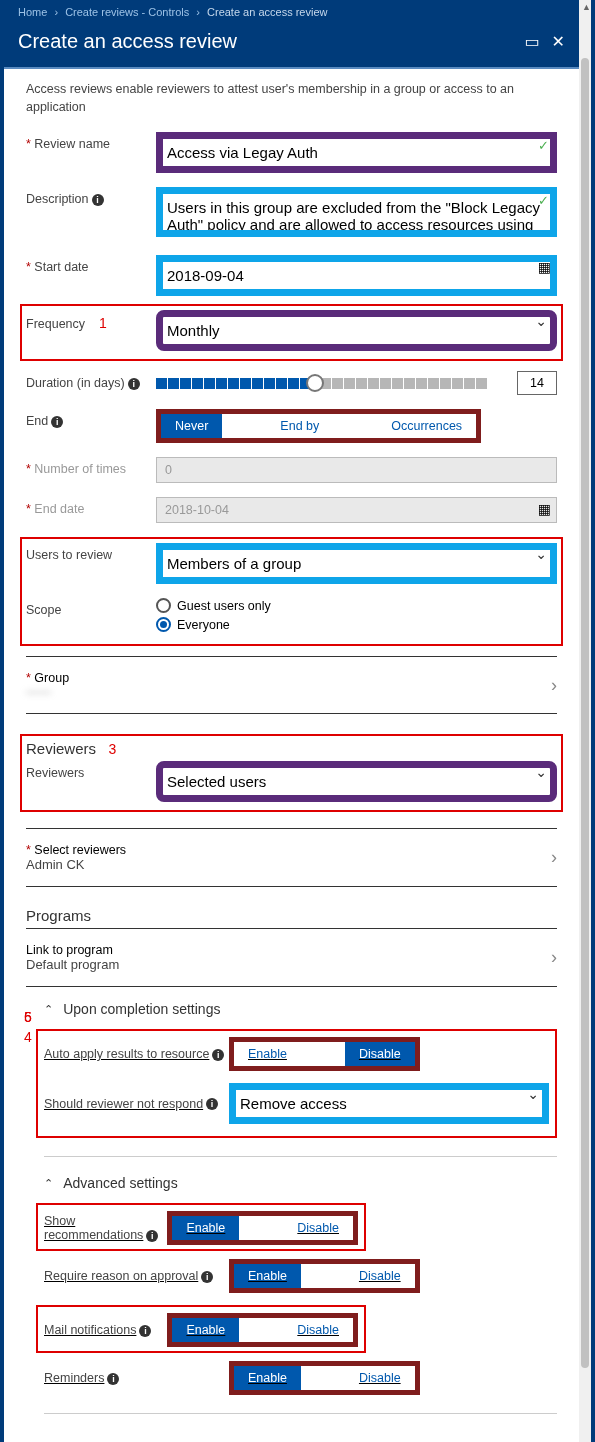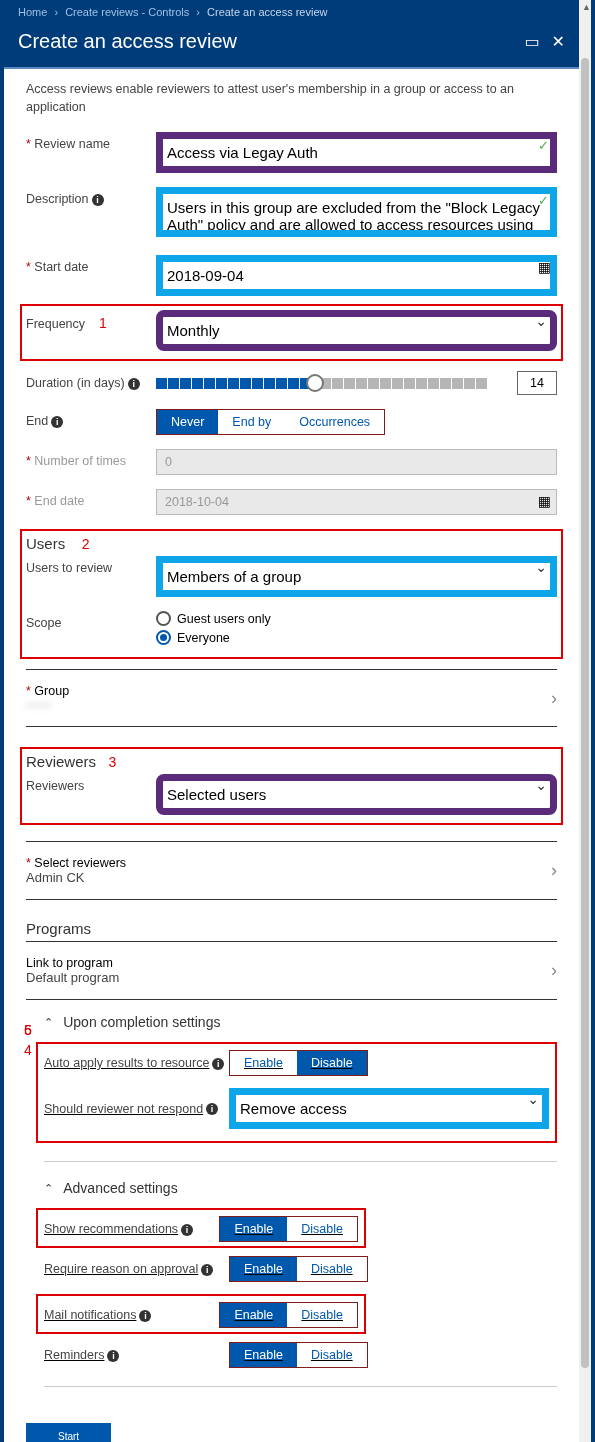--- a/index.html
+++ b/index.html
@@ -36,21 +36,21 @@
 .select-wrap::after { content: "⌄"; position: absolute; right: 10px; top: 3px; font-size: 14px; color: #333; pointer-events: none; }
 .select.purple { border-color: #5a2b7a; border-radius: 8px; }
 .highlight-box { border: 2px solid #de0000; padding: 4px; margin: -6px; margin-bottom: 10px; }
 .box-num { color: #de0000; font-size: 14px; font-weight: 500; }
 .slider-row { display: flex; align-items: center; gap: 12px; }
 .slider { flex: 1; display: flex; align-items: center; height: 18px; position: relative; }
 .seg { width: 11px; height: 11px; margin-right: 1px; background: #b6b6b6; }
 .seg.fill { background: #0058ad; }
 .thumb-circle { width: 18px; height: 18px; border-radius: 50%; background: #fff; border: 2px solid #777; position: relative; margin-left: -6px; margin-right: -4px; z-index: 2; }
 .dur-val { width: 40px; border: 1px solid #666; padding: 4px; text-align: center; font-size: 12.5px; }
-.toggle-group { display: flex; border: 1px solid #7f1d1d; width: fit-content; }
+.toggle-group { display: flex; border: 5px solid #7f1d1d; width: fit-content; gap: 44px; }
 .toggle-group div { padding: 5px 14px; font-size: 12.5px; cursor: pointer; color: #0058ad; background: #fff; }
 .toggle-group div.active { background: #0058ad; color: #fff; }
 .disabled-input { background: #e9e9e9; border: 1px solid #bbb; color: #999; padding: 5px 8px; font-size: 12.5px; width: 100%; }
 .section-title { font-size: 15px; color: #333; margin-bottom: 4px; }
 .hr { border: none; border-top: 1px solid #333; margin: 0 0 10px; }
 .radio-row { display: flex; align-items: center; gap: 6px; margin-bottom: 4px; font-size: 12.5px; }
 .radio { width: 15px; height: 15px; border: 2px solid #555; border-radius: 50%; display: inline-flex; align-items: center; justify-content: center; }
 .radio.checked { border-color: #0058ad; }
 .radio.checked::after { content: ""; width: 7px; height: 7px; border-radius: 50%; background: #0058ad; }
 .nav-item { display: flex; justify-content: space-between; align-items: center; padding: 4px 0 14px; cursor: pointer; font-size: 12.5px; }
@@ -195,24 +195,20 @@
 
   <div class="row">
     <div class="label req" style="color:#999">End date</div>
     <div class="field date-wrap">
       <input class="disabled-input" disabled="" value="2018-10-04" style="">
       <span class="cal-icon">▦</span>
     </div>
   </div>
 
   <div class="highlight-box" style="margin-top:14px">
-    <div class="section-title">
-      <span>Users</span>
-      &nbsp;&nbsp;&nbsp;<span class="box-num">2</span>
-    </div>
     <div class="row">
       <div class="label" style="padding-top:5px">Users to review</div>
       <div class="field select-wrap">
         <select class="select">
           <option>Members of a group</option>
         </select>
       </div>
     </div>
     <div class="row" style="margin-bottom:4px">
       <div class="label">Scope</div>

